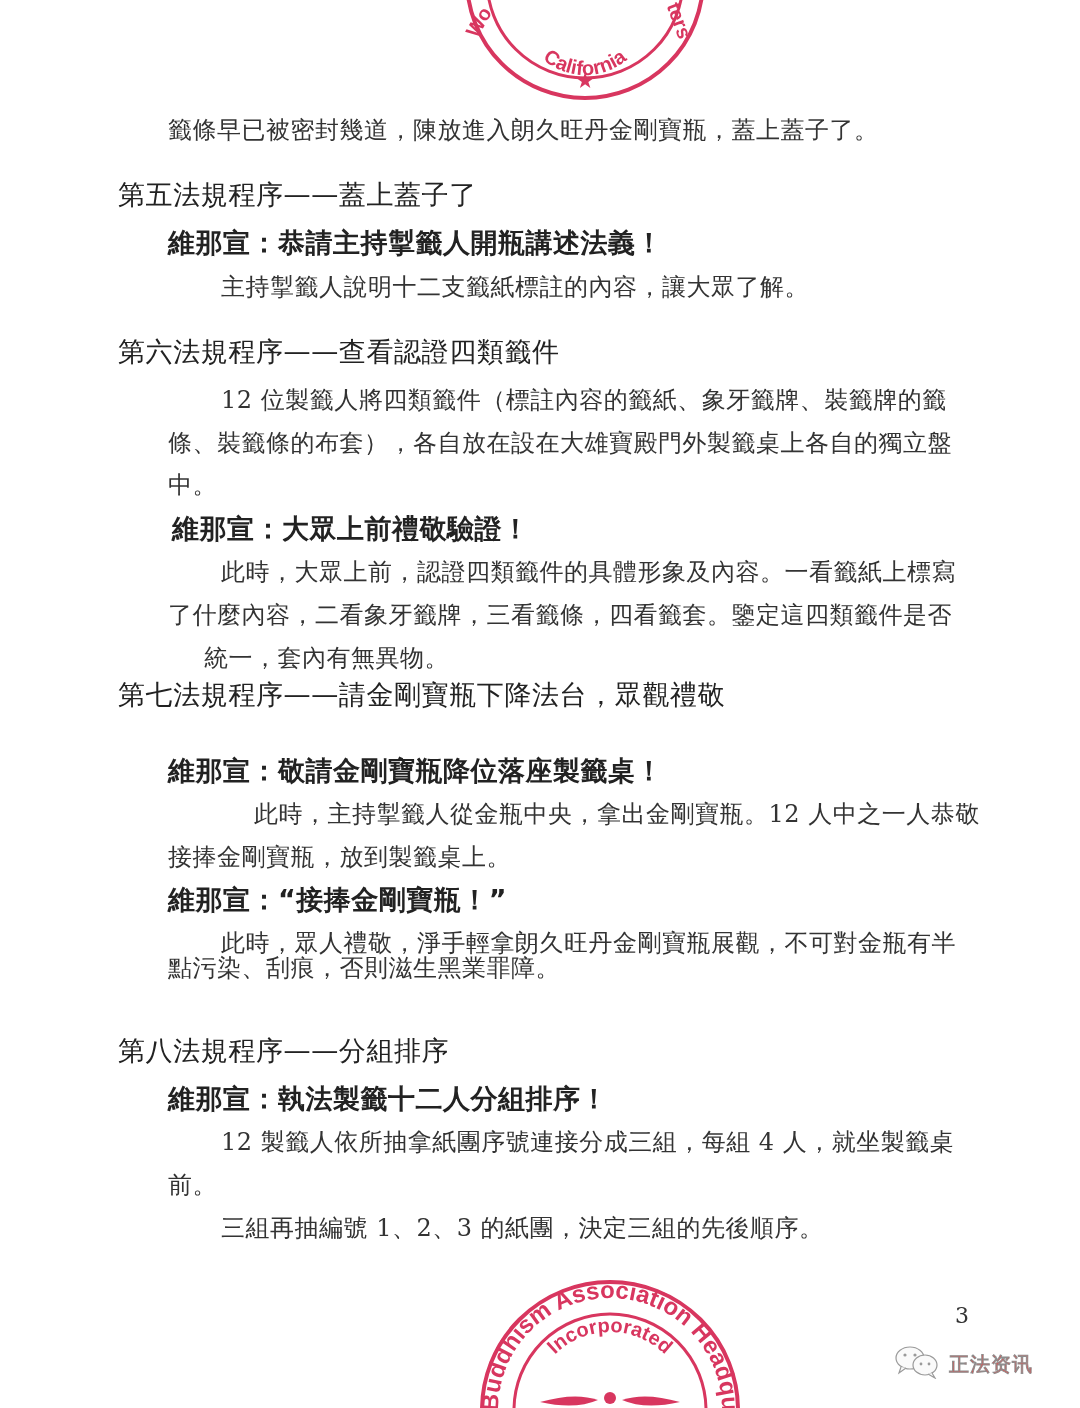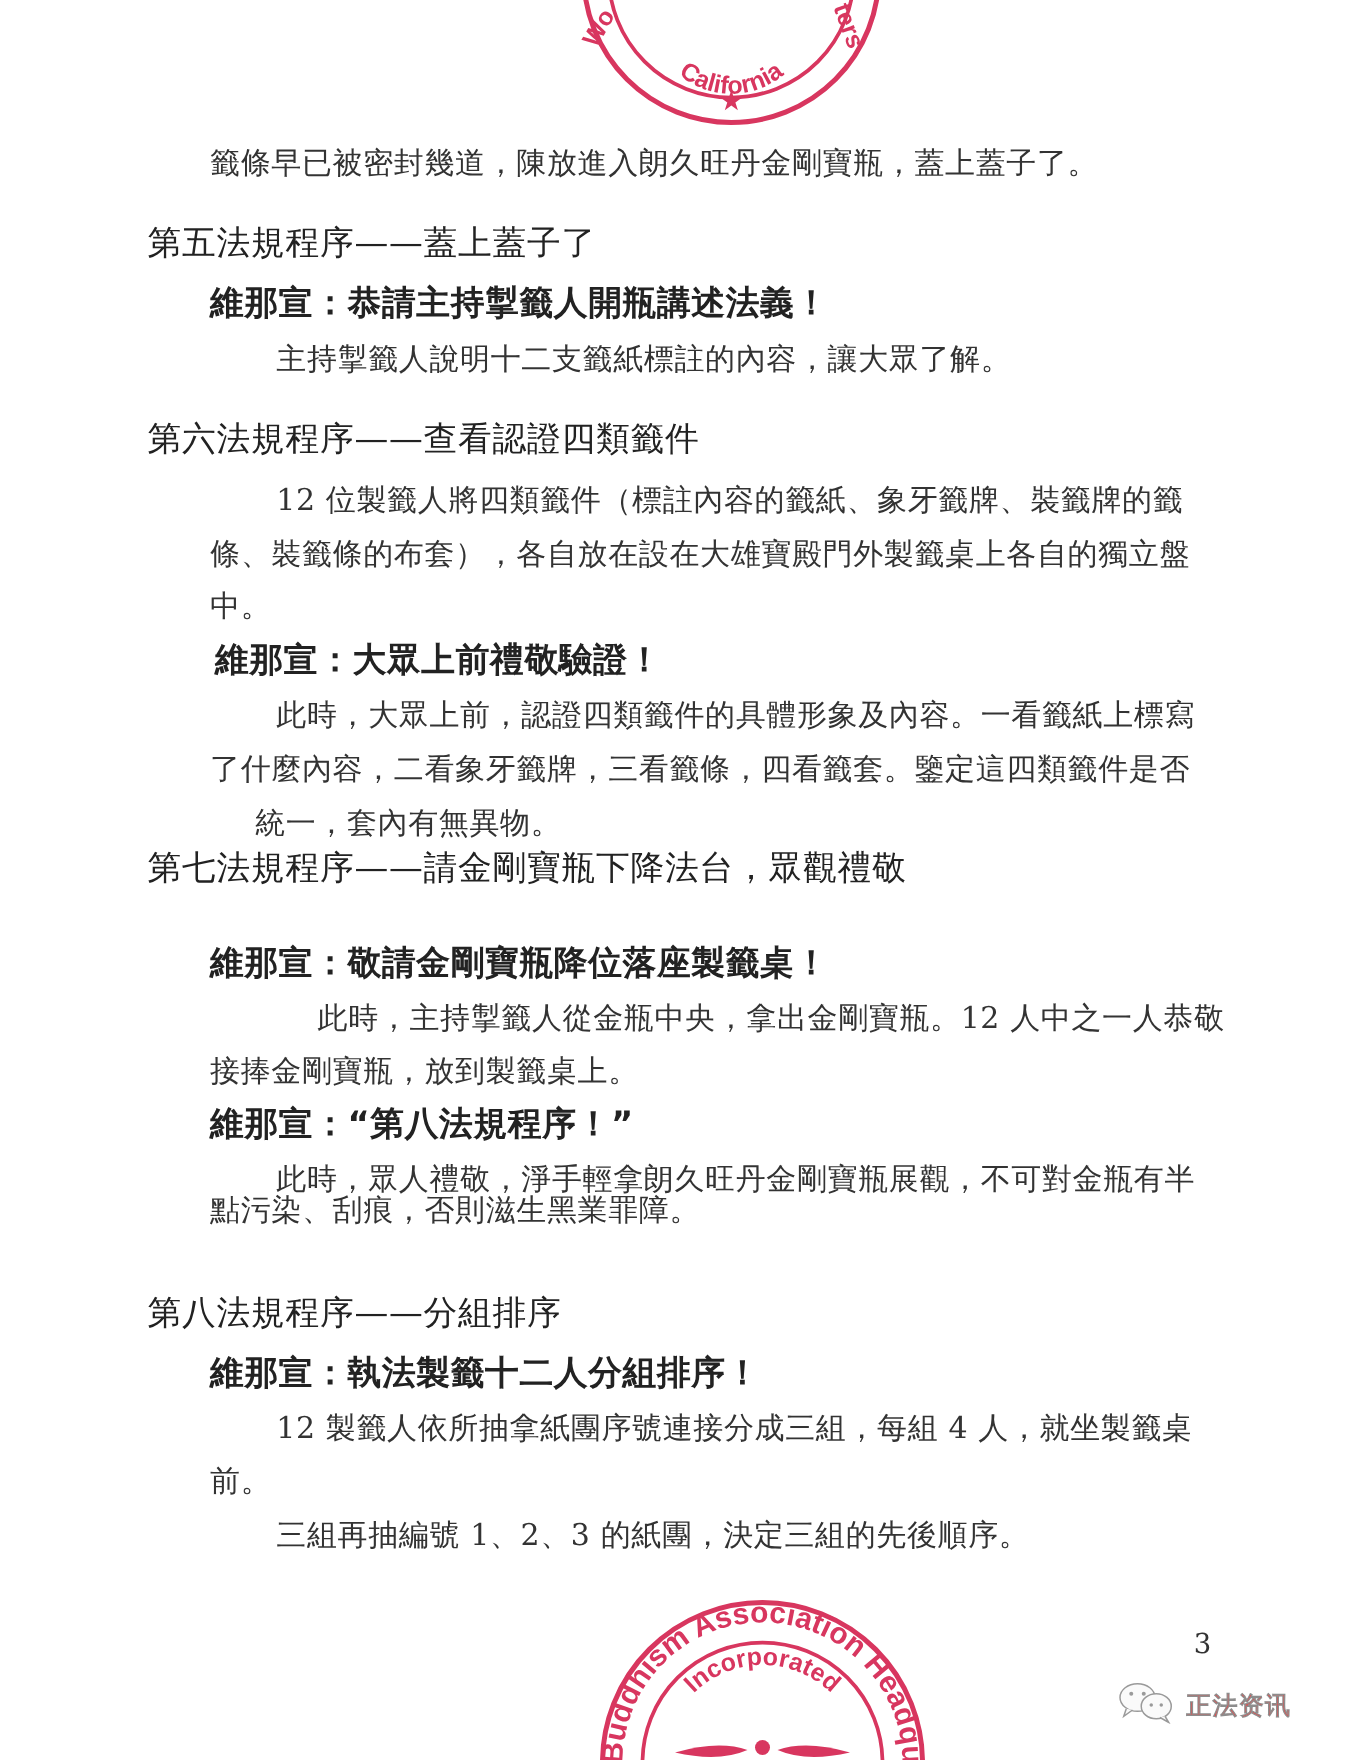--- a/index.html
+++ b/index.html
@@ -47,21 +47,21 @@
   <div class="line" style="left:168px; top:470px;">中。</div>
   <div class="line announce" style="left:172px; top:514px;">維那宣：大眾上前禮敬驗證！</div>
   <div class="line" style="left:221px; top:557px;">此時，大眾上前，認證四類籤件的具體形象及內容。一看籤紙上標寫</div>
   <div class="line" style="left:168px; top:600px;">了什麼內容，二看象牙籤牌，三看籤條，四看籤套。鑒定這四類籤件是否</div>
   <div class="line" style="left:168px; top:643px;margin-left:36px;">統一，套內有無異物。</div>
 
   <div class="line heading" style="left:118px; top:680px;">第七法規程序——請金剛寶瓶下降法台，眾觀禮敬</div>
   <div class="line announce" style="left:168px; top:756px;">維那宣：敬請金剛寶瓶降位落座製籤桌！</div>
   <div class="line" style="left:221px; top:799px;margin-left:33px;">此時，主持掣籤人從金瓶中央，拿出金剛寶瓶。12 人中之一人恭敬</div>
   <div class="line" style="left:168px; top:842px;">接捧金剛寶瓶，放到製籤桌上。</div>
-  <div class="line announce" style="left:168px; top:885px;">維那宣：“第八法規程序！”</div>
+  <div class="line announce" style="left:168px; top:885px;">維那宣：“接捧金剛寶瓶！”</div>
   <div class="line" style="left:221px; top:928px;">此時，眾人禮敬，淨手輕拿朗久旺丹金剛寶瓶展觀，不可對金瓶有半</div>
   <div class="line" style="left:168px; top:953px;">點污染、刮痕，否則滋生黑業罪障。</div>
 
   <div class="line heading" style="left:118px; top:1036px;">第八法規程序——分組排序</div>
   <div class="line announce" style="left:168px; top:1084px;">維那宣：執法製籤十二人分組排序！</div>
   <div class="line" style="left:221px; top:1127px;">12 製籤人依所抽拿紙團序號連接分成三組，每組 4 人，就坐製籤桌</div>
   <div class="line" style="left:168px; top:1170px;">前。</div>
   <div class="line" style="left:221px; top:1213px;">三組再抽編號 1、2、3 的紙團，決定三組的先後順序。</div>
 </div>
 

